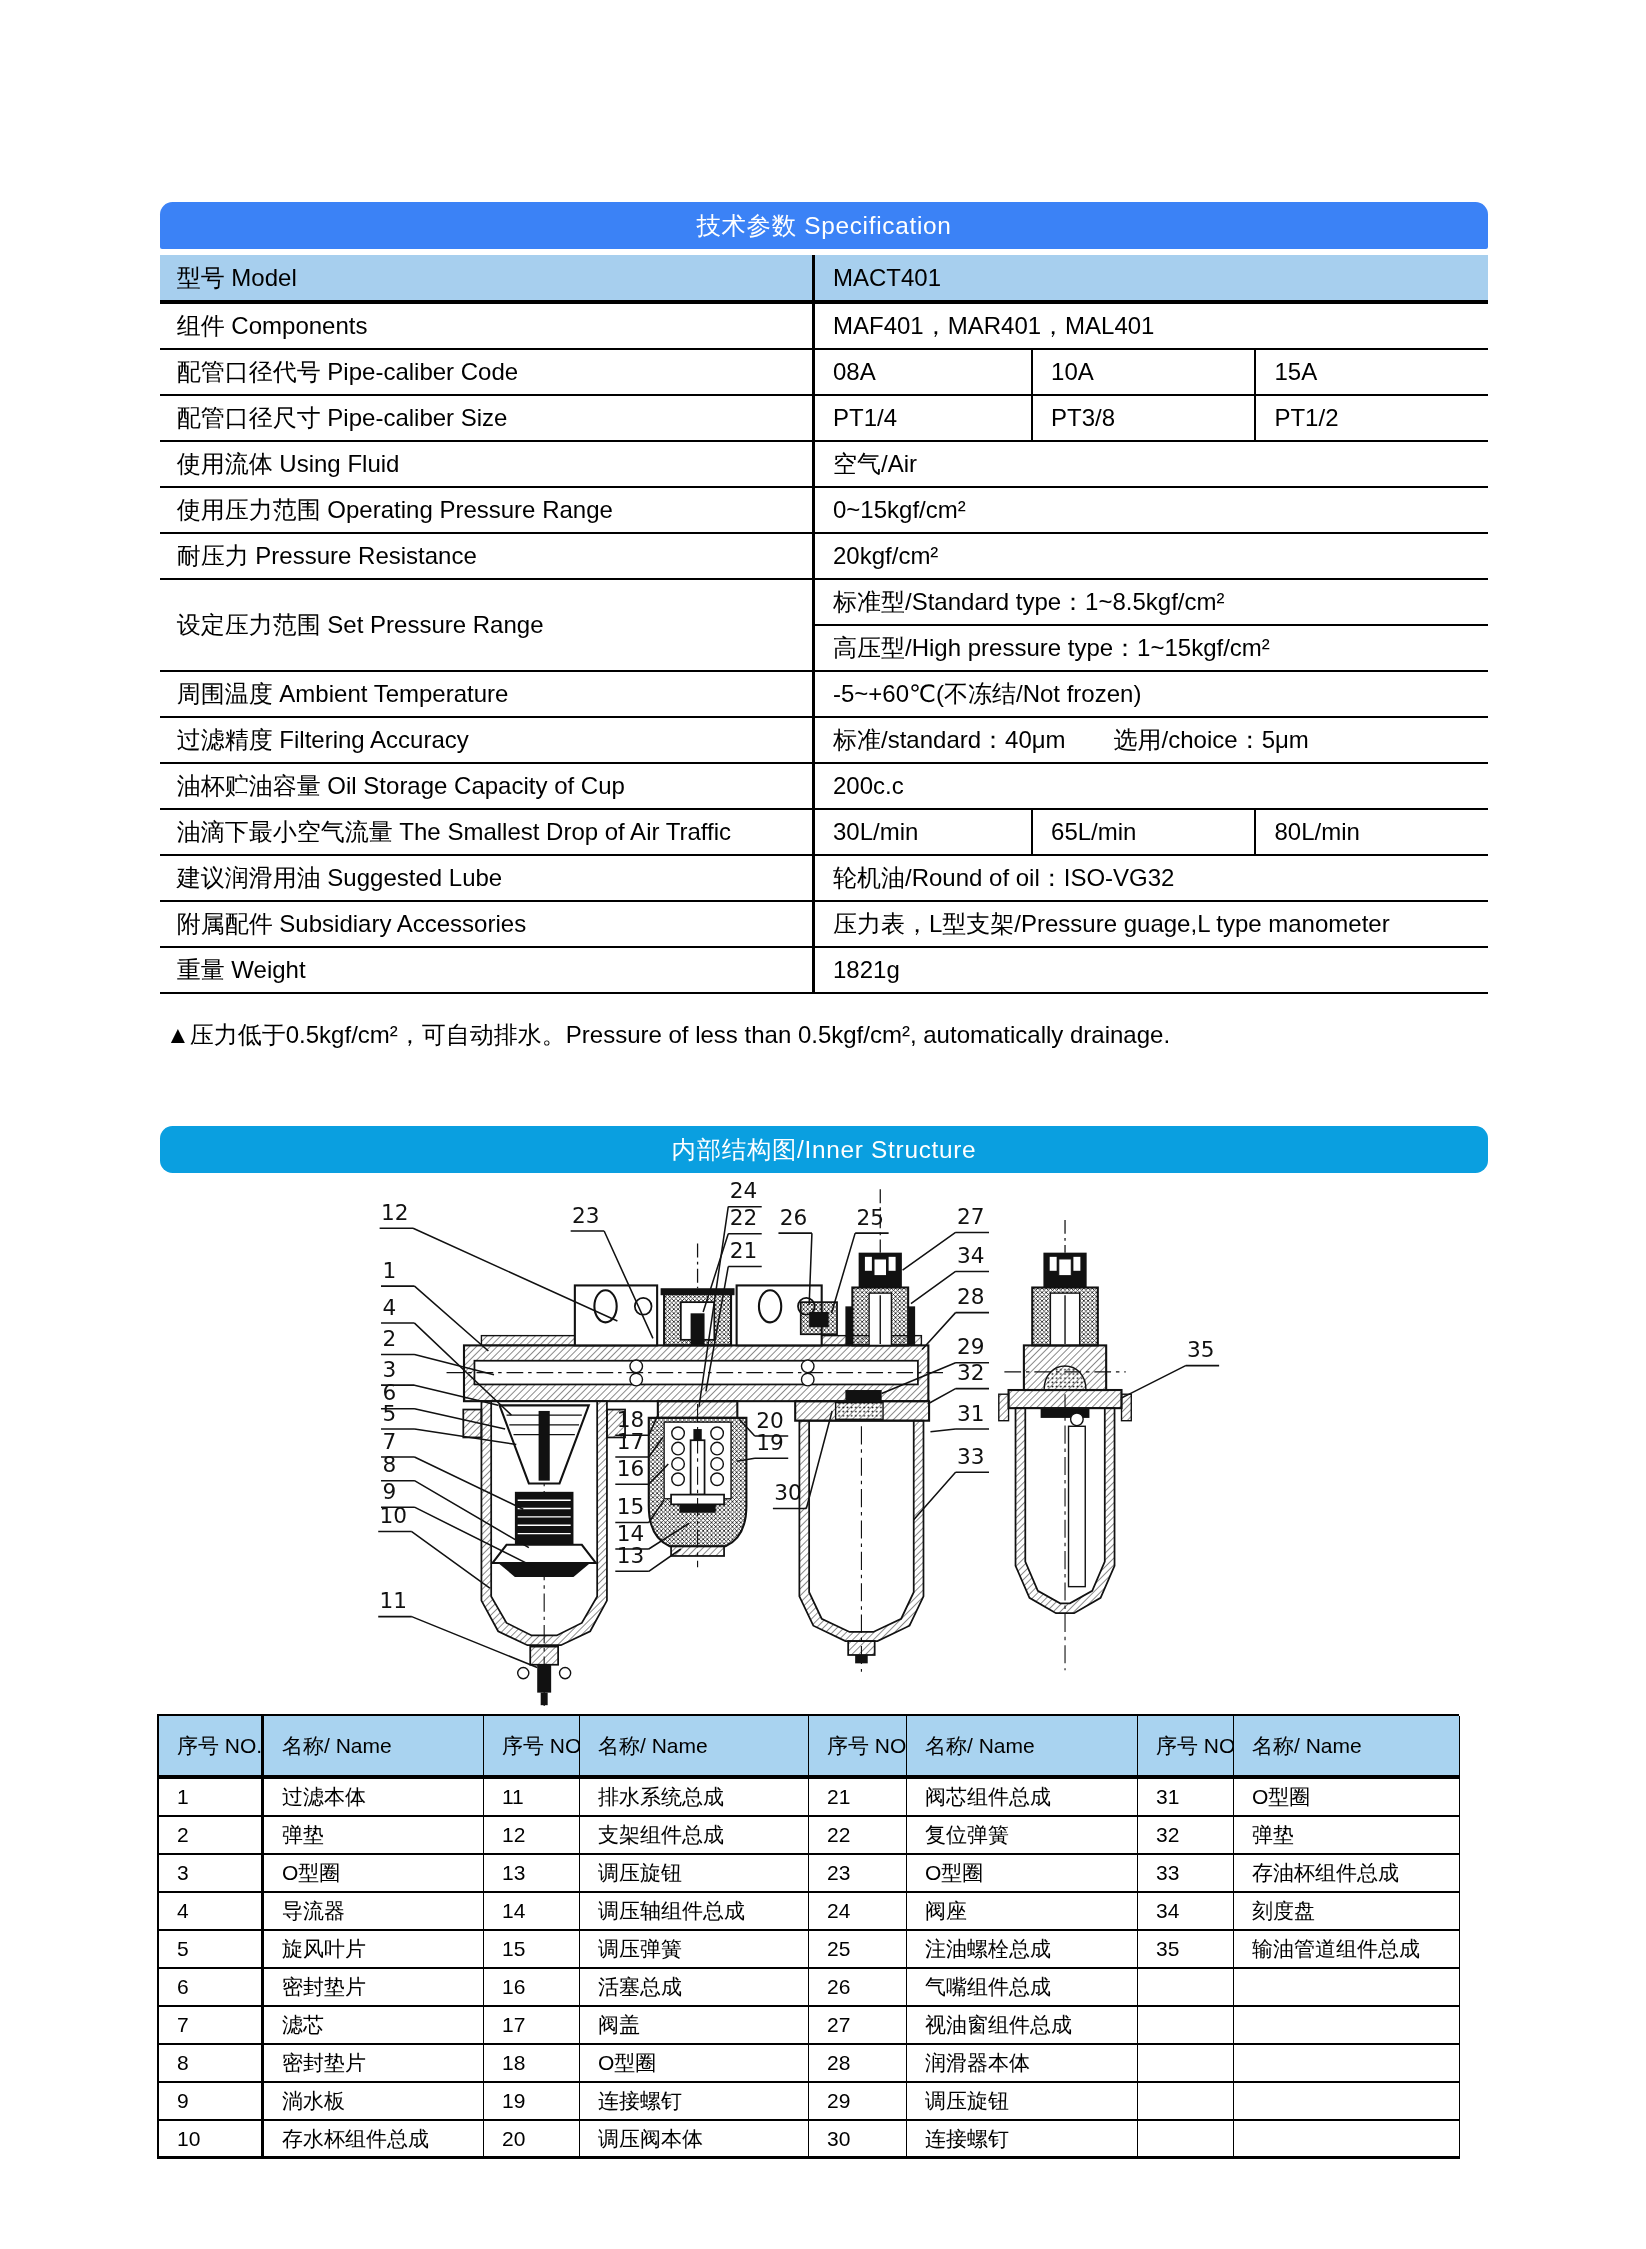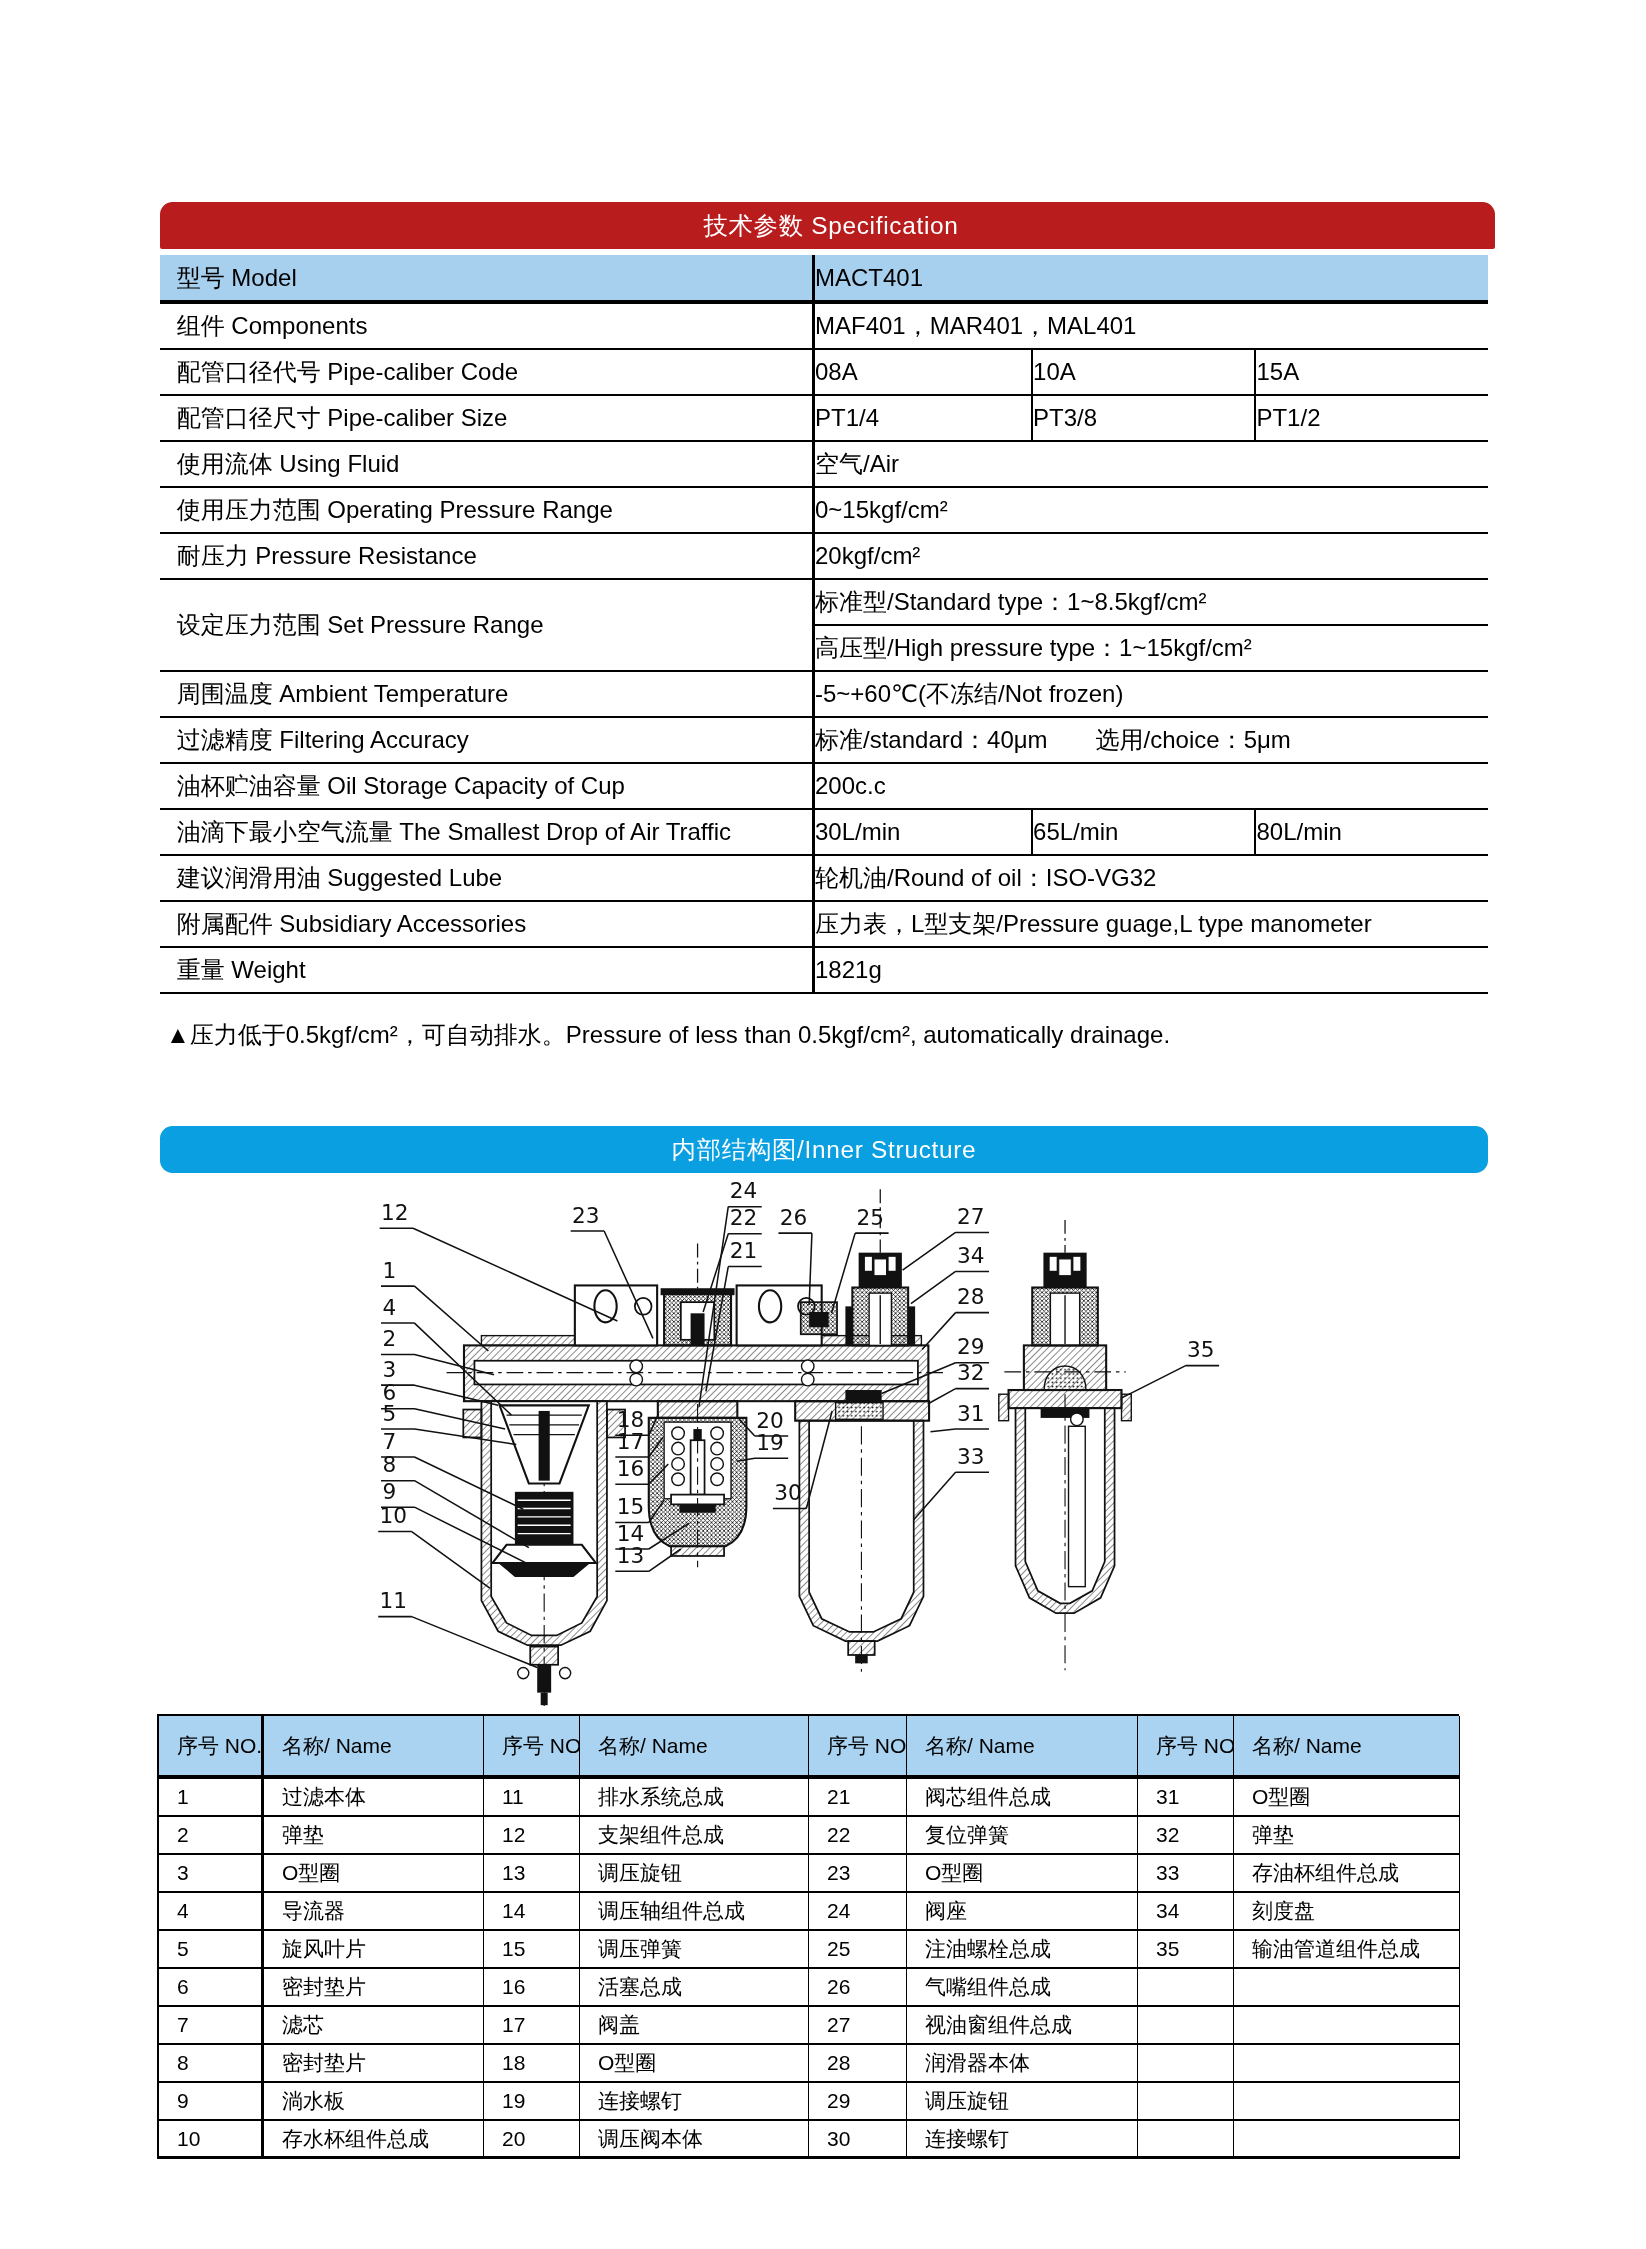--- a/index.html
+++ b/index.html
@@ -16,21 +16,21 @@
   
   .spec-table{position:absolute;left:160px;top:255px;width:1328px;}
   .srow{display:flex;border-bottom:2.1px solid #000;min-height:46px;box-sizing:border-box;}
   .srow.model{min-height:49px;border-bottom:4.9px solid #000;}
   .srow.last{border-bottom:2.8px solid #000;justify-content:center;}
   .slabel{width:652px;flex:0 0 652px;display:flex;align-items:center;
           padding-left:16.7px;font-size:24px;box-sizing:border-box;}
   .svals{flex:1;border-left:3.5px solid #000;display:flex;flex-direction:column;}
   .subrow{flex:1;display:flex;min-height:44px;}
   .subrow + .subrow{border-top:2.1px solid #000;}
-  .scell{display:flex;align-items:center;padding-left:0;font-size:24px;
+  .scell{display:flex;align-items:center;padding-left:18px;font-size:24px;
          box-sizing:border-box;flex:1;}
   .scell + .scell{border-left:2.1px solid #000;}
   .scell.c3a{flex:0 0 32.1%;}
   .scell.c3b{flex:0 0 33.2%;}
   .footnote{position:absolute;left:166px;top:1019px;font-size:24px;}
 
   
   svg.diagram{position:absolute;left:335px;top:1171px;}
   .callout-text{font-size:31px;fill:#111;font-family:"DejaVu Sans","Liberation Sans",sans-serif;}
 
@@ -44,21 +44,21 @@
   .prow.head .pcell{height:63px;border-bottom:4.2px solid #000;}
   .pcell.thick{border-right:3.5px solid #000;}
   .pcell.lastcol{border-right:1.4px solid #000;}
   .parts-underline{position:absolute;left:157px;top:2156px;width:1302px;height:1.4px;background:#000;}
 </style>
 </head>
 <body>
 
 <div class="page">
 
-  <div class="banner" id="spec-banner" style="background: #b91c1c; padding-left: 7px;">
+  <div class="banner" id="spec-banner" style="background: #3b82f6;">
     <span>技术参数 Specification</span>
   </div>
 
   <div class="spec-table" id="spec-rows">
       <div class="srow model" style="background: rgb(167, 207, 238);">
         <div class="slabel">型号 Model</div>
         <div class="svals">
           <div class="subrow">
             <div class="scell">MACT401</div>
           </div>

